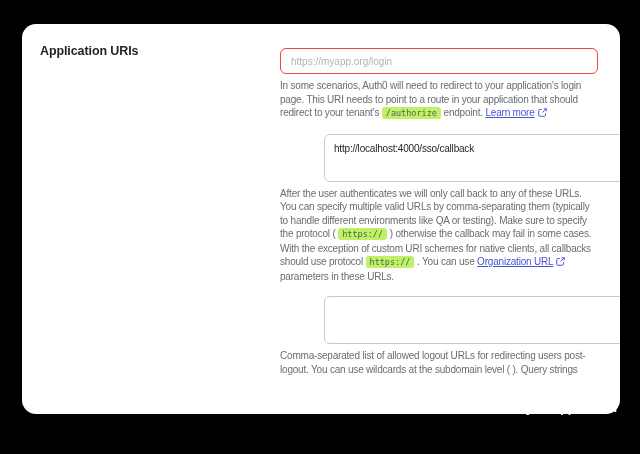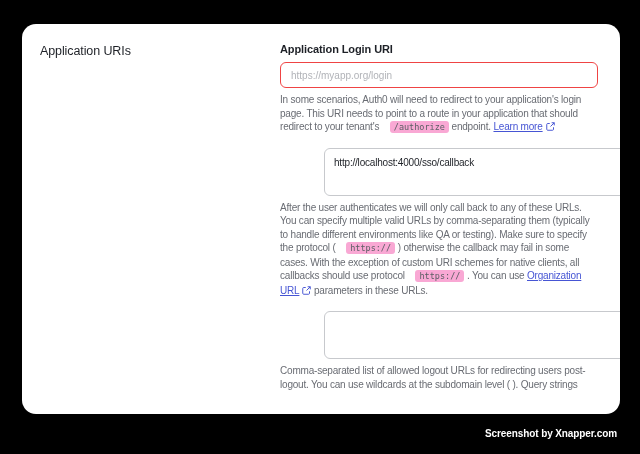--- a/index.html
+++ b/index.html
@@ -19,21 +19,21 @@
     border-radius: 14px;
     box-shadow: 0 10px 32px rgba(0,0,0,0.5);
     display: flex;
     padding: 16px 22px 0 18px;
     overflow: hidden;
   }
   .left-col { width: 240px; flex: 0 0 auto; }
   .section-label {
     margin-top: 4px;
     font-size: 12.5px;
-    font-weight: 400;
+    font-weight: 700;
     color: #1e2127;
     letter-spacing: -0.1px;
   }
   .right-col { flex: 1; min-width: 0; padding-top: 2px; }
   .field + .field { margin-top: 13px; }
   .field-label {
     font-size: 11px;
     font-weight: 700;
     color: #1e2127;
     line-height: 14px;
@@ -74,58 +74,56 @@
     margin: 5px 0 0;
     font-size: 10px;
     letter-spacing: -0.2px;
     line-height: 13.5px;
     color: #696c73;
   }
   .code-chip {
     font-family: "DejaVu Sans Mono", monospace;
     font-size: 8.5px;
     letter-spacing: 0;
-    background: #f9a8d4;
+    background: #bef264;
     color: #5a5d63;
     border-radius: 3px;
     padding: 1px 4px;
     white-space: nowrap;
-    margin-left: 8px;
   }
   a.help-link {
     color: #4655d4;
     text-decoration: underline;
     cursor: pointer;
   }
   .ext-icon {
     color: #4655d4;
     display: inline-block;
     margin-left: 3px;
     vertical-align: -1px;
   }
   .watermark {
     position: absolute;
-    right: 23px; top: 428px;
+    right: 23px; top: 400px;
     color: #ffffff;
-    font-size: 10px;
+    font-size: 13px;
     font-weight: 700;
     letter-spacing: -0.1px;
   }
 </style>
 </head>
 <body>
 
 <div class="card">
   <div class="left-col">
     <div class="section-label">Application URIs</div>
   </div>
   <div class="right-col">
 
     <div class="field">
-      <div class="field-label">Application Login URI</div>
       <input type="text" class="text-input" placeholder="https://myapp.org/login" style="">
       <p class="help">In some scenarios, Auth0 will need to redirect to your application's login page. This URI needs to point to a route in your application that should redirect to your tenant's <span class="code-chip">/authorize</span> endpoint. <a class="help-link" href="#">Learn more</a><span class="ext-icon"><svg width="9" height="9" viewBox="0 0 12 12">
               <path fill="none" stroke="currentColor" stroke-width="1.3" d="M5 2H2.2C1.5 2 1 2.5 1 3.2v6.6C1 10.5 1.5 11 2.2 11h6.6c.7 0 1.2-.5 1.2-1.2V7"></path>
               <path fill="none" stroke="currentColor" stroke-width="1.3" d="M7.5 1H11v3.5"></path>
               <path fill="none" stroke="currentColor" stroke-width="1.3" d="M11 1L6 6"></path>
             </svg></span></p>
     </div>
 
     <div class="field">
       <textarea class="url-textarea" spellcheck="false" style="">http://localhost:4000/sso/callback</textarea>

